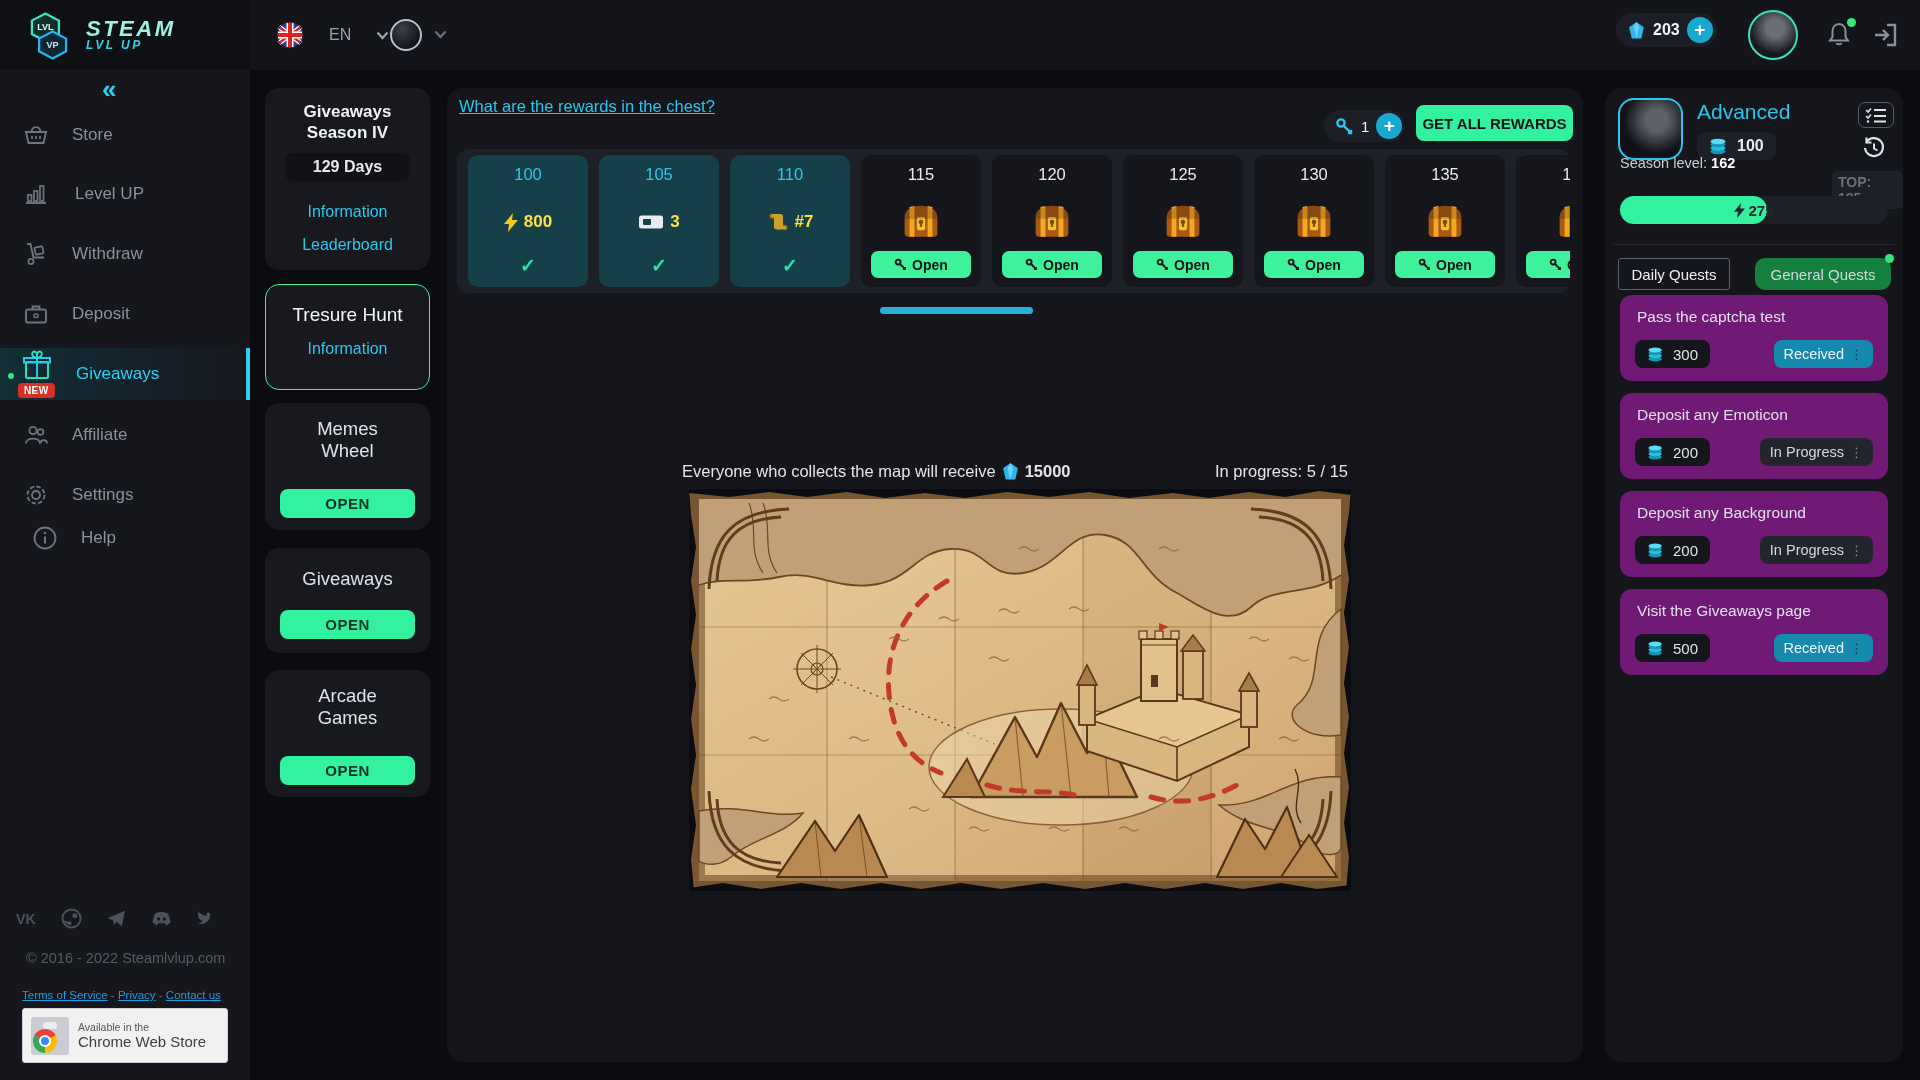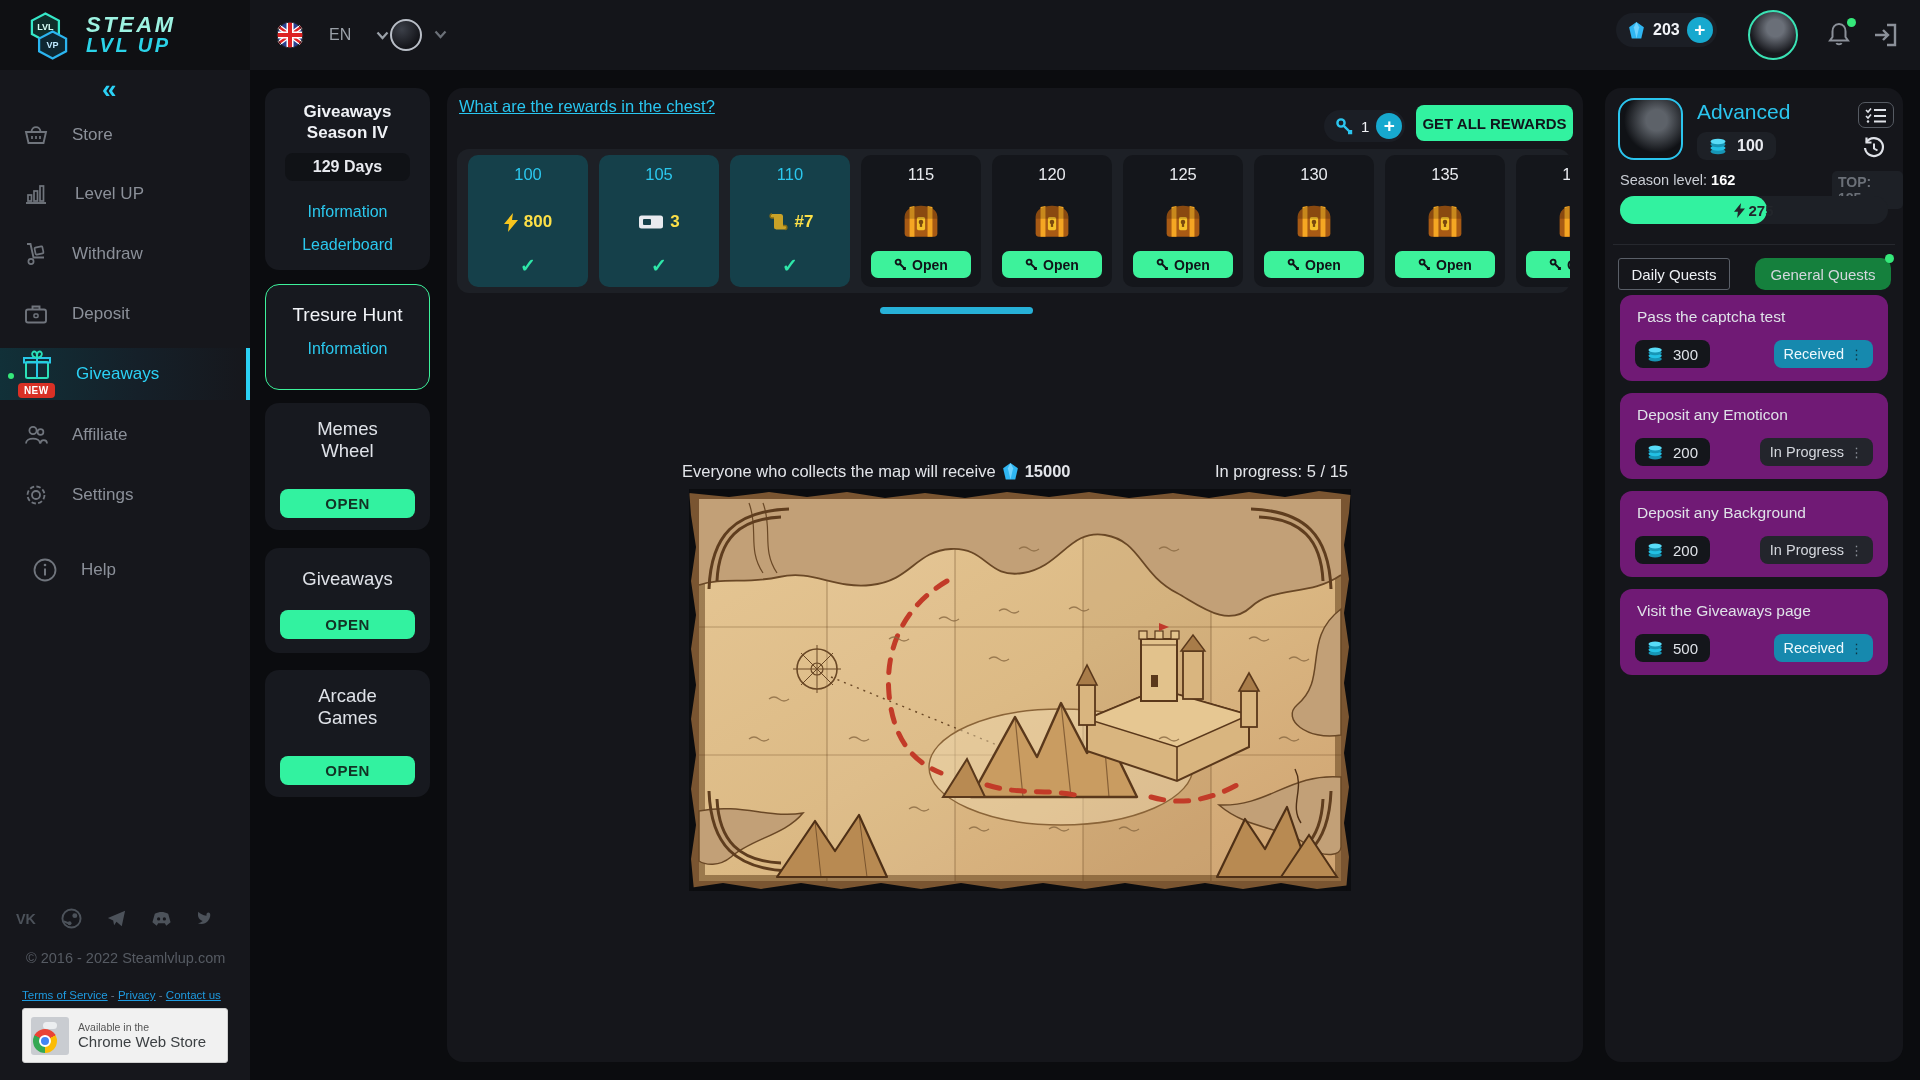--- a/index.html
+++ b/index.html
@@ -7,21 +7,21 @@
   .abs{position:absolute;}
   svg{display:block;}
   .flexc{display:flex;align-items:center;}
   .ctr{display:flex;align-items:center;justify-content:center;}
 
   
   .topbar{position:absolute;left:0;top:0;width:1920px;height:70px;background:#14151a;}
   .logoblk{position:absolute;left:0;top:0;width:250px;height:70px;background:#0f1013;display:flex;align-items:center;gap:10px;padding-left:22px;box-sizing:border-box;}
   .wm{font-style:italic;font-weight:bold;line-height:0.98;letter-spacing:2.5px;}
   .wm .l1{font-size:22px;color:#9df3e2;}
-  .wm .l2{font-size:20px;color:#2bd3e8;}
+  .wm .l2{font-size:12px;color:#2bd3e8;}
   .lang{position:absolute;left:276px;top:21px;height:28px;gap:25px;cursor:pointer;}
   .langtxt{color:#9aa0a8;font-size:16px;}
   .av-sm{position:absolute;left:390px;top:19px;width:28px;height:28px;border-radius:50%;border:2px solid #b9bec7;background:radial-gradient(circle at 35% 30%,#3c4049,#14151a 70%);}
   .gempill{position:absolute;left:1616px;top:13px;height:34px;background:#1b1e25;border-radius:17px;display:flex;align-items:center;gap:7px;padding:0 4px 0 11px;}
   .gemnum{font-size:16px;font-weight:bold;color:#f2f4f8;}
   .plusbtn{width:26px;height:26px;border-radius:50%;background:#17a9cf;color:#fff;font-size:19px;font-weight:bold;cursor:pointer;}
   .av-lg{position:absolute;left:1748px;top:10px;width:46px;height:46px;border-radius:50%;border:2px solid #3ae2b4;background:radial-gradient(circle at 55% 35%,#6a6f78 0 22%,#17181d 65%);cursor:pointer;}
   .belldot{position:absolute;right:-2px;top:-2px;width:9px;height:9px;border-radius:50%;background:#35e87a;}
 
   
@@ -75,21 +75,21 @@
   .mapprog{position:absolute;left:768px;top:374px;font-size:16.5px;color:#e3e5ea;}
   .mapwrap{position:absolute;left:242px;top:401px;width:662px;height:402px;}
 
   
   .rightp{position:absolute;left:1605px;top:88px;width:298px;height:974px;background:#15161b;border-radius:16px;}
   .qavatar{position:absolute;left:13px;top:10px;width:61px;height:58px;border-radius:16px;border:2px solid #2bc5ee;background:radial-gradient(circle at 60% 35%,#5d6269 0 20%,#101216 62%);cursor:pointer;}
   .qname{position:absolute;left:92px;top:12px;font-size:21px;color:#2bc5ee;}
   .qcoins{position:absolute;left:92px;top:44px;height:28px;background:#1d2026;border-radius:9px;display:flex;align-items:center;gap:8px;padding:0 12px;font-size:16px;font-weight:600;}
   .qlistbtn{position:absolute;left:253px;top:14px;width:34px;height:24px;border:1.5px solid #565b63;border-radius:7px;cursor:pointer;}
   .qhist{position:absolute;left:257px;top:48px;cursor:pointer;}
-  .slrow{position:absolute;left:15px;top:84px;font-size:14.5px;color:#c9cdd4;}
+  .slrow{position:absolute;left:15px;top:67px;font-size:14.5px;color:#c9cdd4;}
   .slrow b{color:#fff;}
   .topbadge{position:absolute;left:227px;top:83px;background:#1d2026;border-radius:5px;color:#6b7078;font-size:14px;font-weight:bold;padding:3px 6px;}
   .plvl{position:absolute;left:15px;top:108px;width:268px;height:28px;background:#1d2026;border-radius:14px;}
   .pfill{position:absolute;left:0;top:0;width:55%;height:100%;background:#32f2a0;border-radius:14px;}
   .plabel{position:absolute;left:0;top:0;width:100%;height:100%;display:flex;align-items:center;justify-content:center;gap:3px;color:#23262b;font-weight:bold;font-size:15px;}
   .rdiv{position:absolute;left:8px;top:156px;width:282px;height:1px;background:#26282e;}
   .tab1{position:absolute;left:13px;top:170px;width:112px;height:32px;border:1px solid #5a5f68;border-radius:3px;font-size:15px;color:#eef0f4;box-sizing:border-box;cursor:pointer;}
   .tab2{position:absolute;left:150px;top:170px;width:136px;height:32px;background:#15803d;border-radius:10px;font-size:15px;color:#d4d7dd;cursor:pointer;}
   .tabdot{position:absolute;right:-3px;top:-4px;width:9px;height:9px;border-radius:50%;background:#35e87a;}
   .qcard{position:absolute;left:15px;width:268px;height:86px;background:#701a75;border-radius:12px;}
@@ -234,21 +234,21 @@
     </div>
 
     <div class="sitem" style="top:401px;">
       <svg class="sico" viewBox="0 0 28 28">
         <circle cx="14" cy="14" r="4" fill="none" stroke="#70757d" stroke-width="1.8"></circle>
         <circle cx="14" cy="14" r="8.5" fill="none" stroke="#70757d" stroke-width="1.8" stroke-dasharray="4.4 2.3"></circle>
       </svg>
       <span>Settings</span>
     </div>
 
-    <div class="sitem" style="top:476px;padding-left:31px;">
+    <div class="sitem" style="top:444px;padding-left:31px;">
       <svg class="sico" viewBox="0 0 28 28">
         <circle cx="14" cy="14" r="10.5" fill="none" stroke="#70757d" stroke-width="1.8"></circle>
         <path d="M14 12.5 V19.5" stroke="#70757d" stroke-width="2"></path>
         <circle cx="14" cy="9" r="1.3" fill="#70757d"></circle>
       </svg>
       <span>Help</span>
     </div>
 
     <div class="socials">
       <svg class="sgl" viewBox="0 0 22 22">

